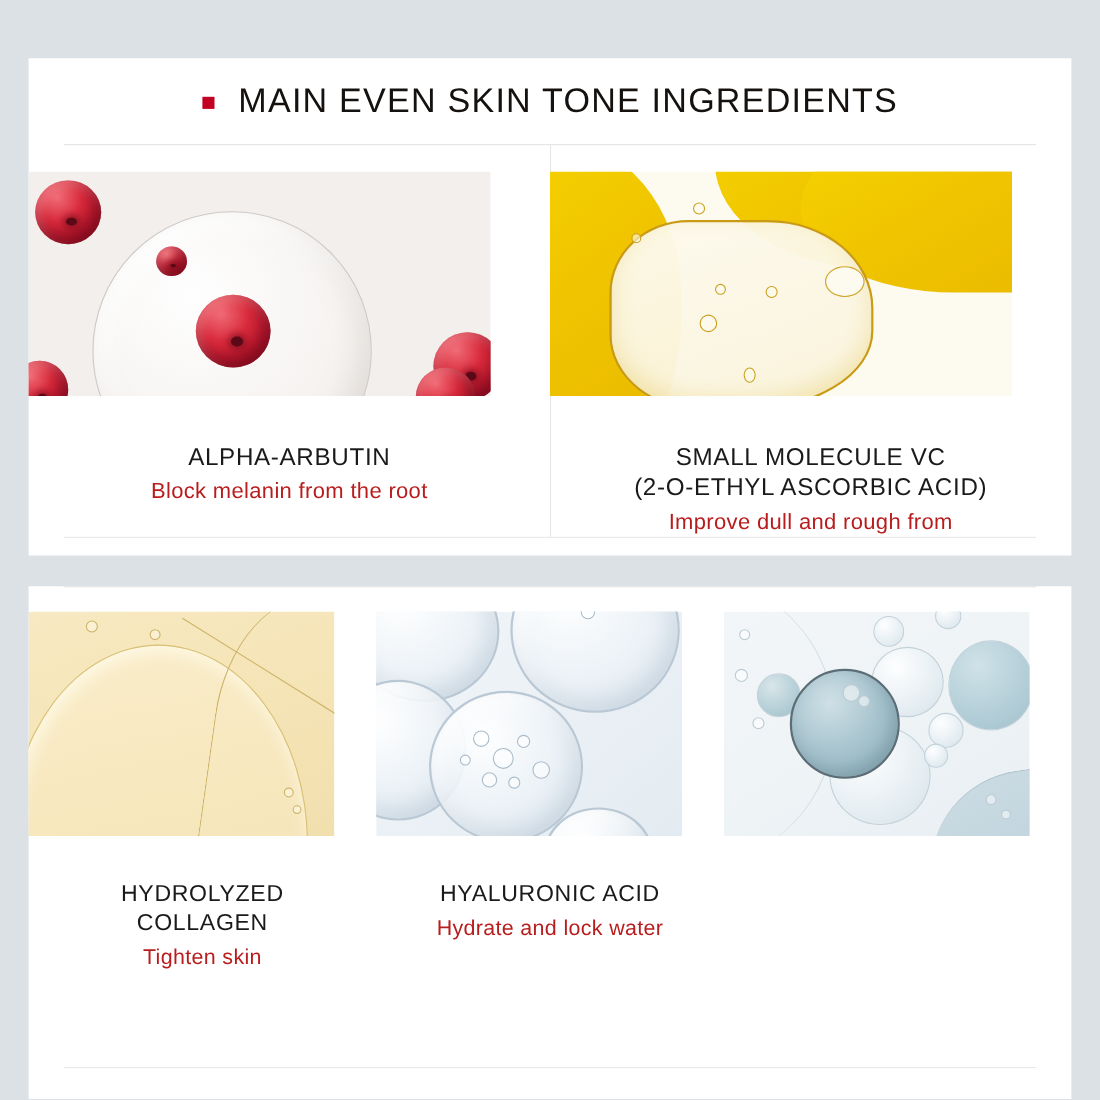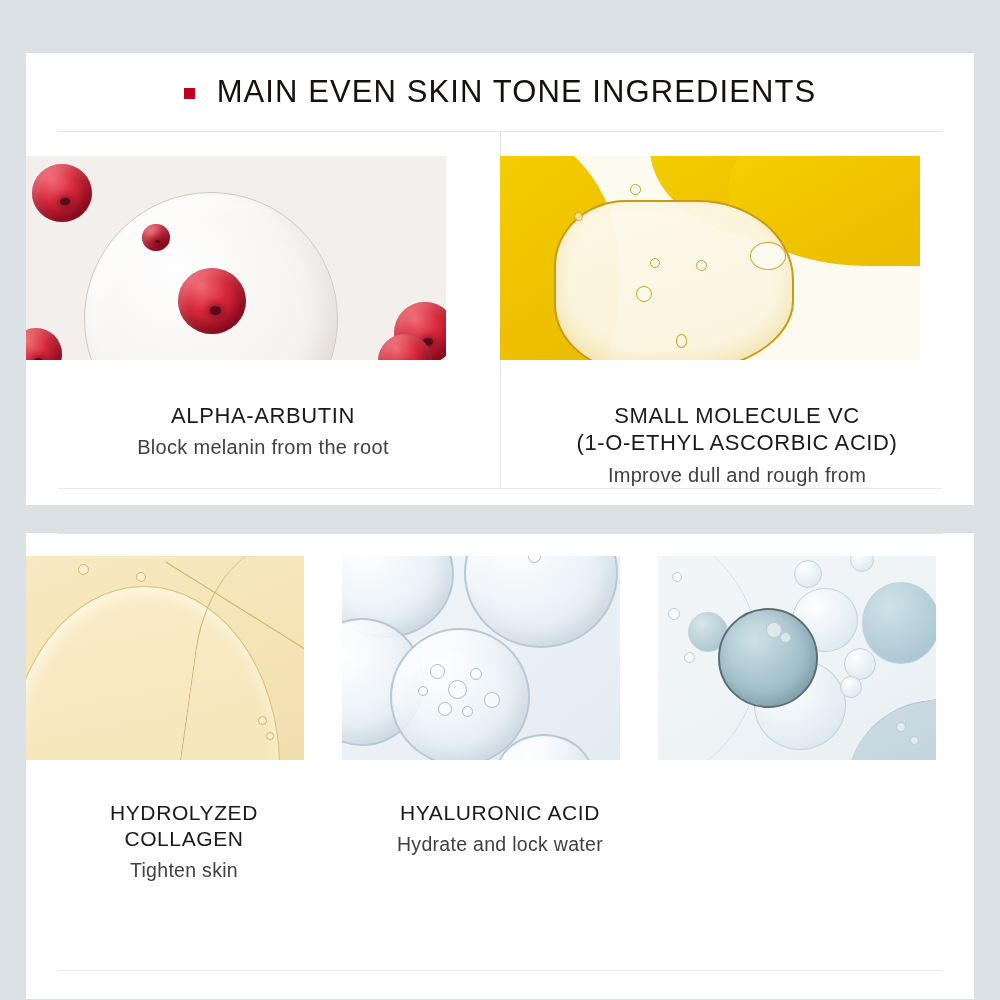--- a/index.html
+++ b/index.html
@@ -118,21 +118,21 @@
     color: #1a1a1a;
     letter-spacing: 0.6px;
     line-height: 1.24;
     margin-top: 17px;
     font-weight: 400;
     white-space: pre-line;
   }
   .cards-3 .ing-name { font-size: 21px; margin-top: 15px; }
   .ing-desc {
     font-size: 20px;
-    color: #404040;
+    color: #b91c1c;
     letter-spacing: 0.3px;
     line-height: 1.26;
     margin-top: 6px;
     font-weight: 400;
   }
   .cards-3 .ing-desc { font-size: 19.5px; }
 
   
   .art { position: absolute; inset: 0; }
 
@@ -389,21 +389,21 @@
             <div class="odrop od1"></div>
             <div class="odrop od2"></div>
             <div class="odrop od3"></div>
             <div class="odrop od4"></div>
             <div class="odrop od5"></div>
             <div class="odrop od6"></div>
           </div>
         </div>
         <div class="caption">
           <div class="ing-name">SMALL MOLECULE VC
-(1-O-ETHYL ASCORBIC ACID)</div>
+(2-O-ETHYL ASCORBIC ACID)</div>
           <div class="ing-desc">Improve dull and rough from</div>
         </div>
       </div>
 
     </div>
 
     <div class="rule rule-bottom"></div>
     <div style="height:16px;flex:none;"></div>
   </div>
 

